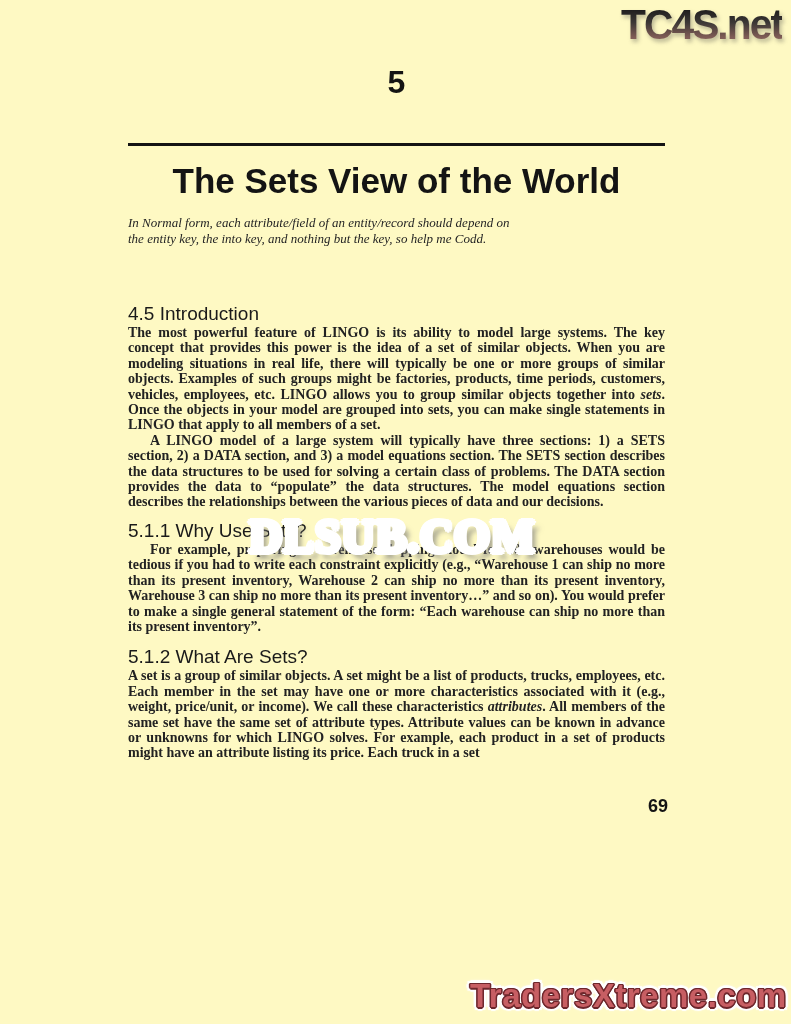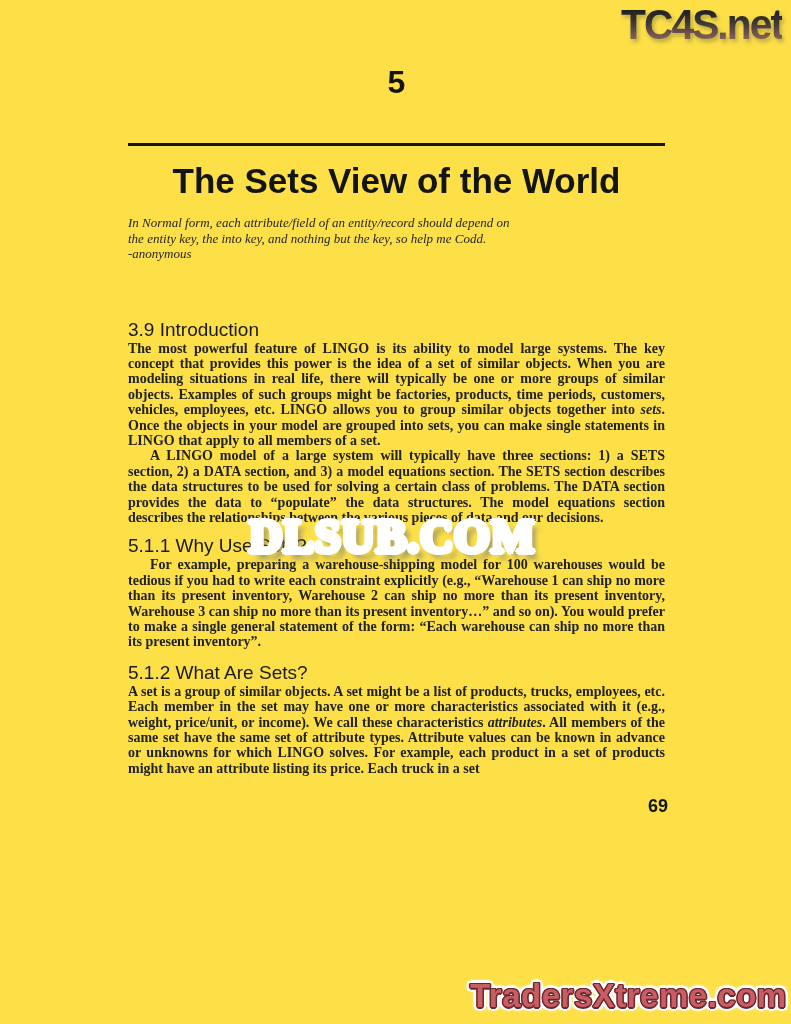--- a/index.html
+++ b/index.html
@@ -1,20 +1,20 @@
 <!DOCTYPE html>
 <html><head>
 <meta charset="utf-8">
 <style>
   html, body { margin:0; padding:0; }
   body {
     width:791px; height:1024px; background:#ffffff; position:relative;
     font-family:"Liberation Serif", serif; overflow:hidden;
   }
-  .page { position:absolute; left:0; top:0; width:791px; height:1024px; background:#fde047; }
+  .page { position:absolute; left:0; top:0; width:791px; height:1024px; background:#fef9c3; }
 
   .column { position:absolute; left:128px; top:0; width:537px; }
 
   .chapter-num {
     margin-top:64px; text-align:center;
     font-family:"Liberation Sans", sans-serif; font-weight:bold;
     font-size:32px; line-height:36px; color:#141414;
   }
   .title-rule { margin:43px 0 0 0; border:none; border-top:3px solid #141414; height:0; }
   h1.chapter-title {
@@ -116,24 +116,23 @@
 
     <div class="chapter-num">5</div>
 
     <hr class="title-rule">
 
     <h1 class="chapter-title">The Sets View of the World</h1>
 
     <div class="epigraph">
       <div>In Normal form, each attribute/field of an entity/record should depend on</div>
       <div>the entity key, the into key, and nothing but the key, so help me Codd.</div>
-      <div>-anonymous</div>
     </div>
 
-    <h2 class="sec" id="h51">3.9 Introduction</h2>
+    <h2 class="sec" id="h51">4.5 Introduction</h2>
 
     <p class="body"><span>The most powerful feature of LINGO is its ability to model large systems. The key concept that provides this power is the idea of a set of similar objects. When you are modeling situations in real life, there will typically be one or more groups of similar objects. Examples of such groups might be factories, products, time periods, customers, vehicles, employees, etc. LINGO allows you to group similar objects together into </span><i>sets</i><span>. Once the objects in your model are grouped into sets, you can make single statements in LINGO that apply to all members of a set.</span></p>
 
     <p class="body indent">A LINGO model of a large system will typically have three sections:  1) a SETS section, 2) a DATA section, and 3) a model equations section. The SETS section describes the data structures to be used for solving a certain class of problems. The DATA section provides the data to “populate” the data structures. The model equations section describes the relationships between the various pieces of data and our decisions.</p>
 
     <h2 class="sec" id="h511">5.1.1 Why Use Sets?</h2>
 
 
     <p class="body indent">For example, preparing a warehouse-shipping model for 100 warehouses would be tedious if you had to write each constraint explicitly (e.g., “Warehouse 1 can ship no more than its present inventory, Warehouse 2 can ship no more than its present inventory, Warehouse 3 can ship no more than its present inventory…” and so on). You would prefer to make a single general statement of the form: “Each warehouse can ship no more than its present inventory”.</p>
 

